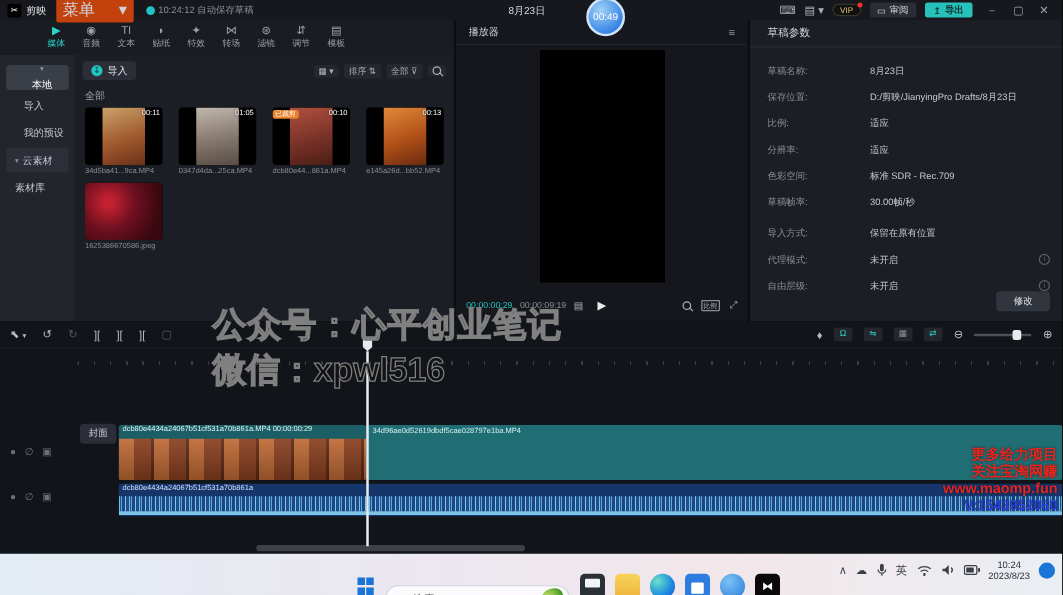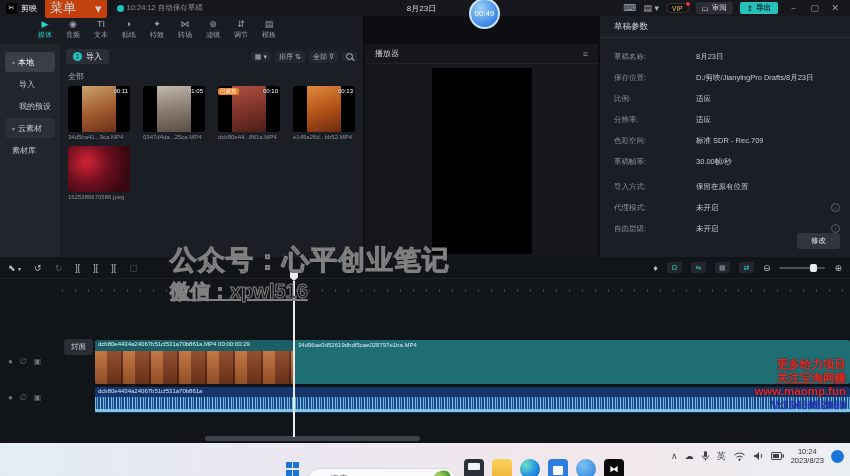--- a/index.html
+++ b/index.html
@@ -31,21 +31,21 @@
   .tabbar { position:absolute; top:16px; left:0; width:363px; height:28px; background:#191c22; display:flex; align-items:center; padding-left:38px; gap:14px; z-index:5; }
   .tab { display:flex; flex-direction:column; align-items:center; gap:1px; color:#9aa0a8; cursor:default; }
   .tab .t-ic { font-size:9px; line-height:9px; }
   .tab .t-lb { font-size:7px; }
   .tab.sel { color:#2bd4ca; }
 
   
   .sidebar { position:absolute; top:44px; left:0; width:60px; height:213px; background:#22252c; padding-top:6px; }
   .side-item { height:20px; margin:2px 5px; display:flex; align-items:center; font-size:8px; color:#c2c6cd; padding-left:7px; border-radius:3px; gap:3px; }
   .side-item.head { background:#2c2f37; }
-  .side-item.sel { background:#3a3e47; color:#fff; }
+  .side-item.sel { background:#3a3e47; color:#fff;flex-direction:column; }
   .side-item.indent { padding-left:14px; }
   .tri { font-size:6px; color:#8a8f98; }
 
   
   .media { position:absolute; top:44px; left:60px; width:303px; height:213px; background:#1b1e24; }
   .media-top { display:flex; align-items:center; margin:5px 6px 0 6px; }
   .importbtn { background:#2b2e36; border-radius:3px; padding:2px 7px; display:flex; align-items:center; gap:4px; font-size:8px; color:#e2e5ea; }
   .imp-circ { width:9px; height:9px; border-radius:50%; background:#21c3c0; color:#0b3231; font-size:7px; line-height:9px; text-align:center; }
   .media-tools { margin-left:auto; display:flex; gap:4px; align-items:center; }
   .mtool { background:#24272e; border-radius:2px; color:#aab0b8; font-size:7px; padding:1px 4px; display:flex; gap:2px; align-items:center; }
@@ -54,21 +54,21 @@
   .group-lbl { font-size:8px; color:#9aa0a8; margin:7px 0 4px 8px; display:flex; gap:3px; align-items:center; }
   .grid { display:flex; flex-wrap:wrap; gap:0 13px; padding-left:8px; }
   .card { width:62px; margin-bottom:6px; }
   .thumb { width:62px; height:46px; border-radius:3px; position:relative; background:#000; overflow:hidden; }
   .thumb .inner { position:absolute; left:14px; top:0; width:34px; height:46px; }
   .dur { position:absolute; right:2px; top:2px; font-size:6px; color:#fff; text-shadow:0 0 2px #000; }
   .badge { position:absolute; left:0; top:2px; font-size:5.5px; color:#fff; background:#e8822a; border-radius:2px; padding:0 2px; }
   .fname { font-size:6px; color:#8a8f98; margin-top:2px; overflow:hidden; white-space:nowrap; }
 
   
-  .player { position:absolute; top:16px; left:365px; width:233px; height:241px; background:#15171c;margin-top:28px; }
+  .player { position:absolute; top:16px; left:365px; width:233px; height:241px; background:#15171c; }
   .player-hd { height:20px; display:flex; align-items:center; padding:0 10px; font-size:8px; color:#cdd1d7; border-bottom:1px solid #20232a; }
   .player-hd .rt { margin-left:auto; color:#8a8f98; font-size:9px; }
   .screen { position:absolute; left:67px; top:24px; width:100px; height:186px; background:#000; }
   .pctrl { position:absolute; bottom:5px; left:0; right:0; height:16px; display:flex; align-items:center; padding:0 8px; gap:6px; }
   .tc-cur { font-size:7px; color:#21c3c0; }
   .tc-tot { font-size:7px; color:#8a8f98; }
   .pc-ic { font-size:8px; color:#aab0b8; }
   .play { position:absolute; left:50%; transform:translateX(-50%); font-size:9px; color:#e8eaee; }
   .pc-right { margin-left:auto; display:flex; gap:8px; align-items:center; }
   .ratio-box { border:1px solid #8a8f98; border-radius:1px; font-size:5.5px; color:#aab0b8; padding:0 1px; }
@@ -111,21 +111,21 @@
   .waveline { position:absolute; left:0; right:0; bottom:1px; height:3px; background:#8fdcf8; opacity:.85; }
   .playhead { position:absolute; left:293px; top:24px; bottom:6px; width:1.5px; background:#e8eaee; z-index:8; }
   .ph-cap { position:absolute; left:-3px; top:-9px; width:8px; height:9px; background:#e8eaee; border-radius:1px;
       clip-path:polygon(0 0,100% 0,100% 60%,50% 100%,0 60%); }
   .hscroll { position:absolute; left:205px; bottom:2px; width:215px; height:5px; background:#3d4148; border-radius:3px; }
 
   
   .watermark { position:absolute; left:170px; top:242px; width:420px; text-align:left; z-index:40; pointer-events:none;
       font-weight:bold; color:rgba(18,18,18,.92); -webkit-text-stroke:1px #808080; }
   .watermark .w1 { font-size:27px; letter-spacing:1px; }
-  .watermark .w2 { font-size:20px;text-decoration:underline; }
+  .watermark .w2 { font-size:27px; }
   .promo { position:absolute; right:4px; top:358px; text-align:right; z-index:41; font-weight:bold; line-height:1.18; }
   .promo .pr { font-size:11.5px; color:#e8251f; text-shadow:0 0 2px rgba(0,0,0,.6); }
   .promo .pb { font-size:11.5px; color:#2b3fe0; text-shadow:0 0 2px rgba(0,0,0,.6); }
 
   
   .taskbar { position:absolute; left:0; right:0; bottom:0; height:33px;
       background:linear-gradient(90deg,#e3ecf4 0%,#ece7f0 40%,#f2e7ea 70%,#eaeef3 100%); z-index:50; }
   .tb-center { position:absolute; left:286px; top:5px; display:flex; align-items:center; gap:8px; }
   .startlogo { width:14px; height:14px; display:grid; grid-template-columns:6px 6px; grid-gap:1px; }
   .startlogo i { background:#1b74d8; width:6px; height:6px; display:block; }

